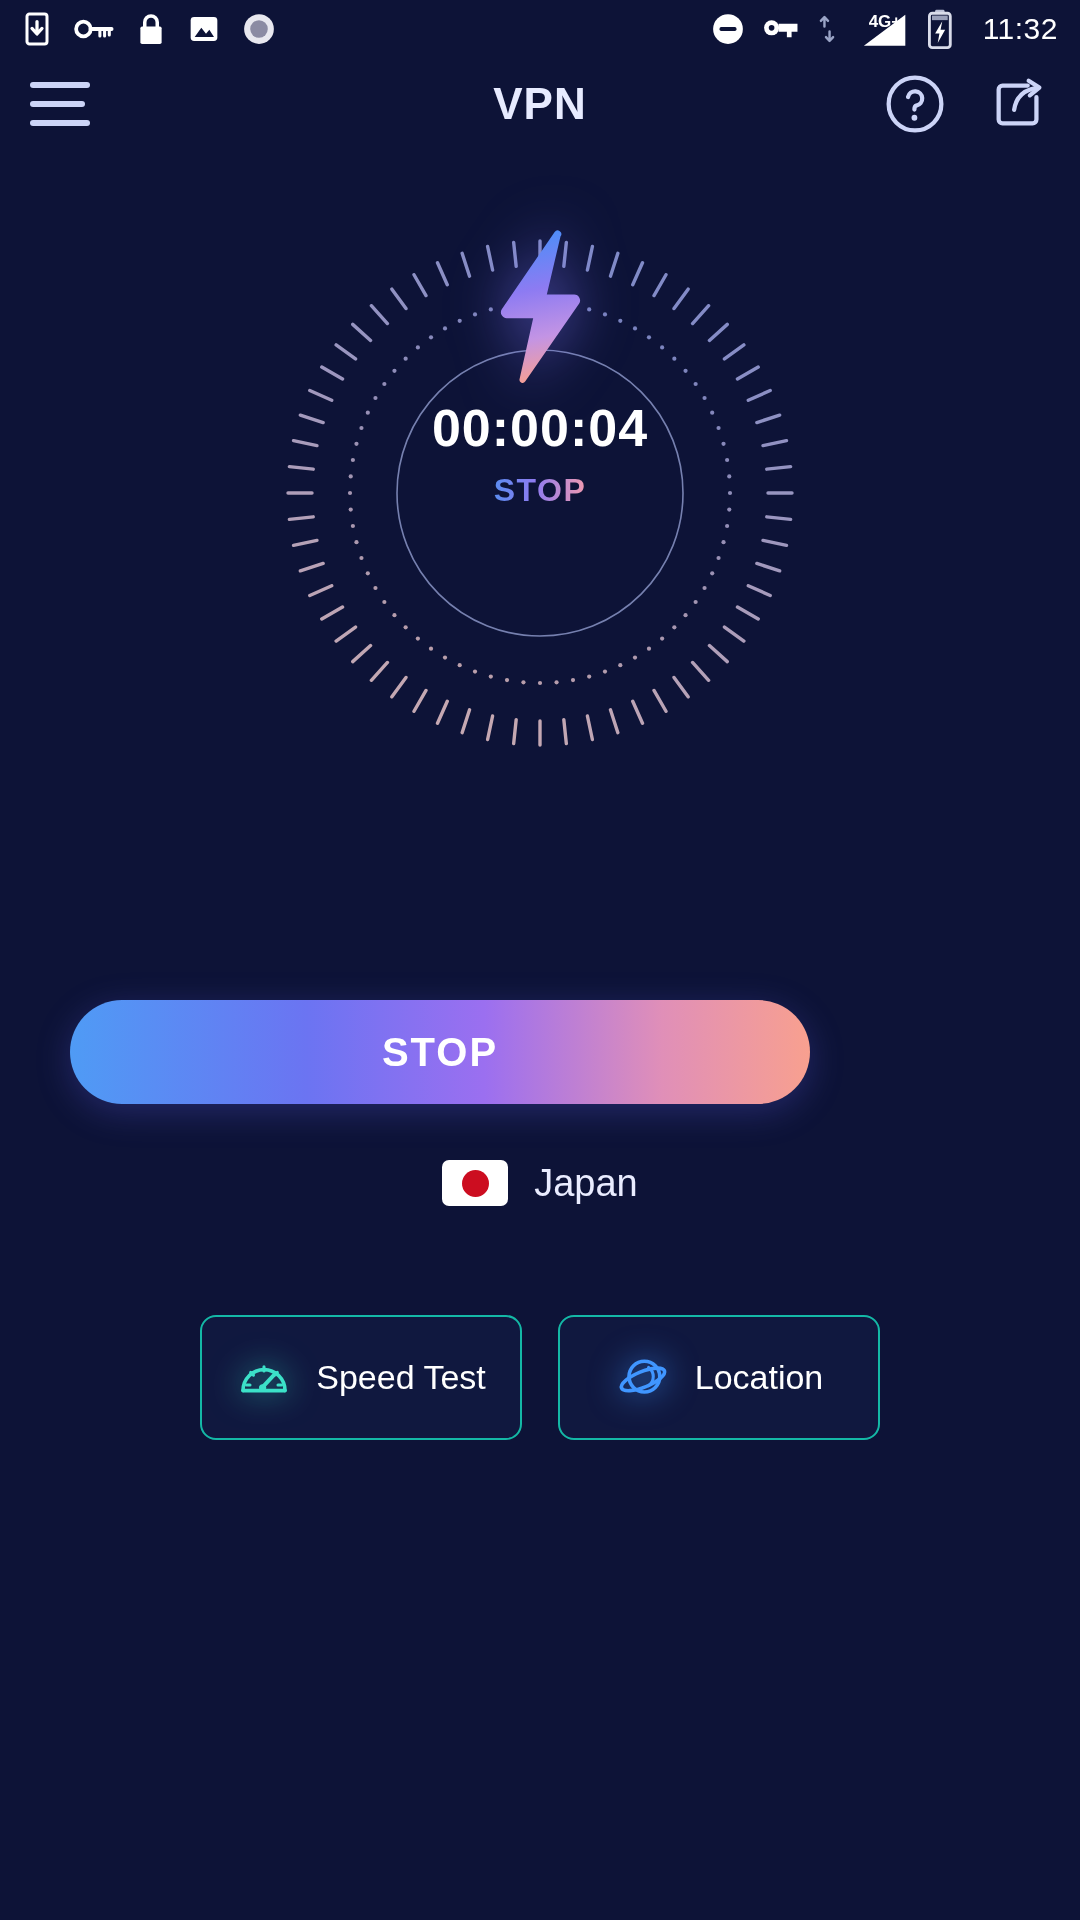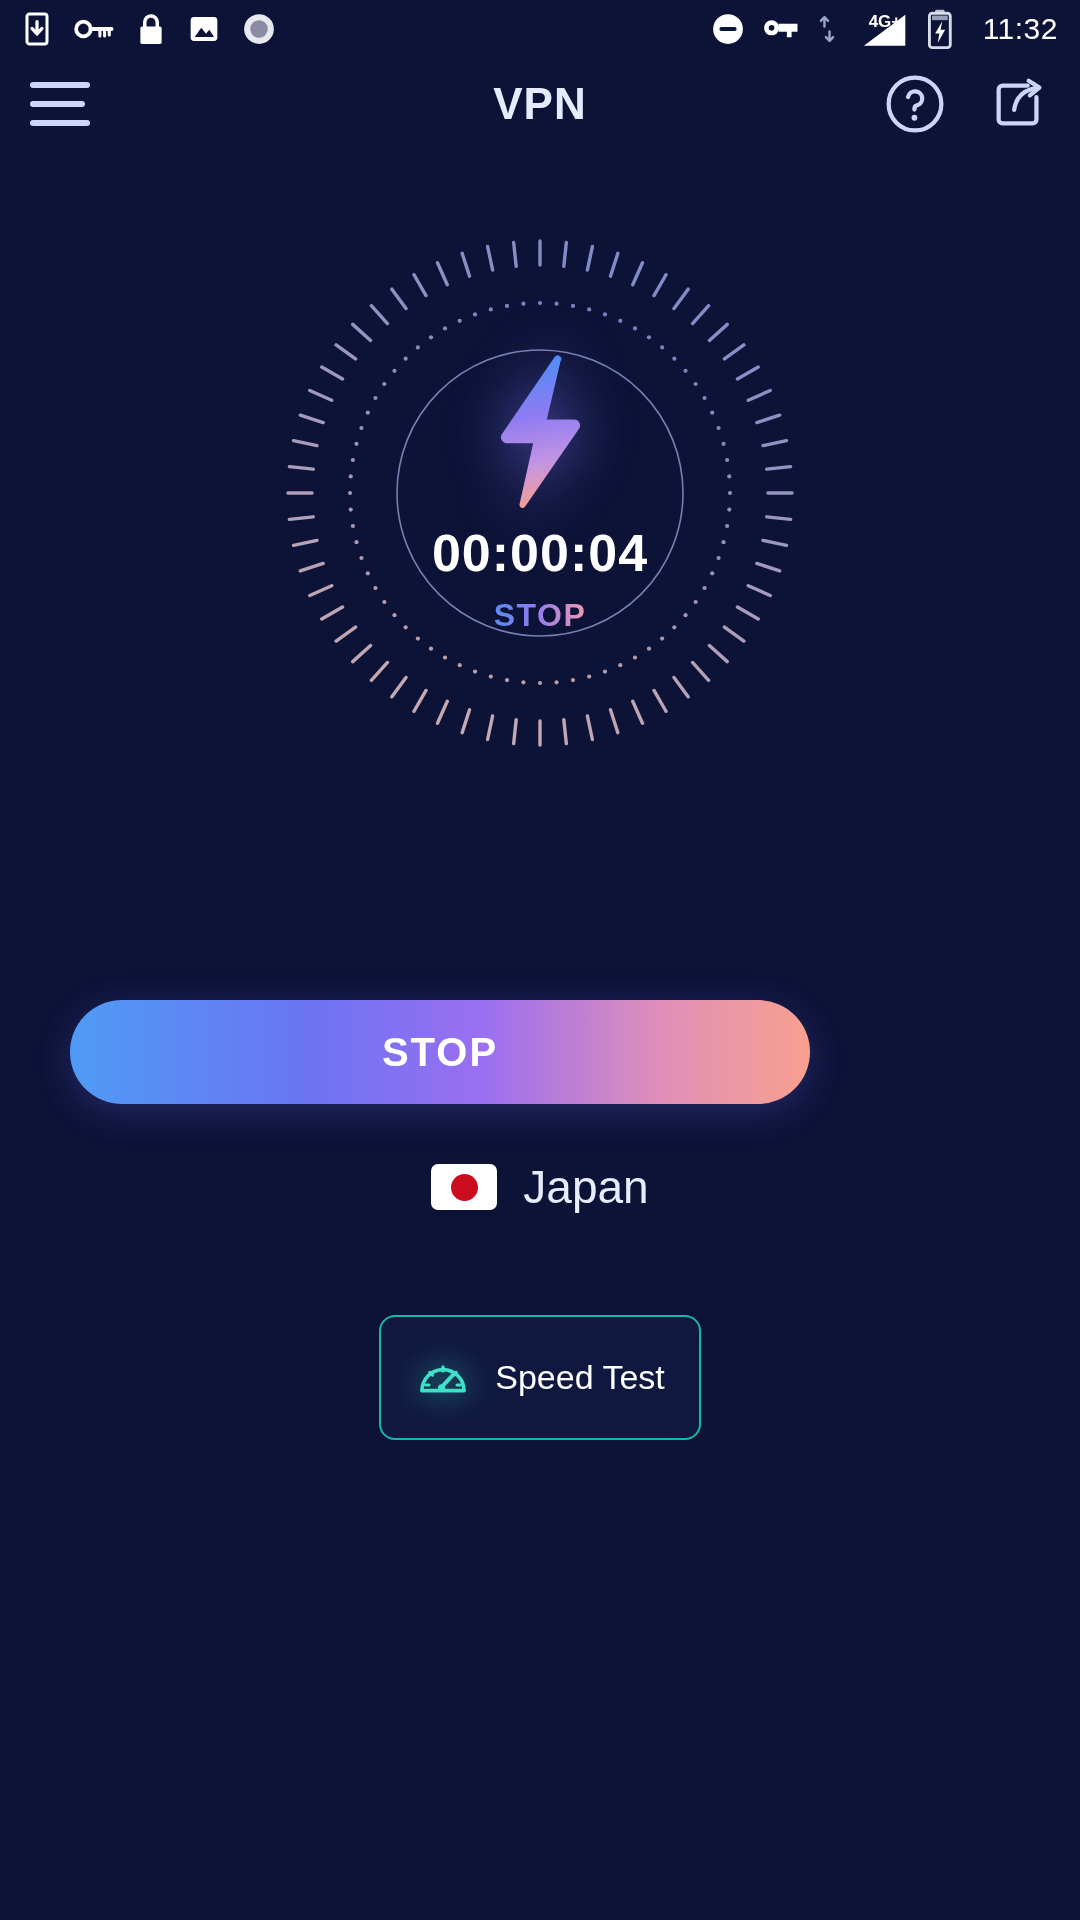--- a/index.html
+++ b/index.html
@@ -50,21 +50,21 @@
   .header-right { margin-left:auto; display:flex; align-items:center; gap:42px; z-index:2;}
 
   
   .dial {
     position:absolute; left:50%; top:228px; transform:translateX(-50%);
     width:530px; height:530px;
   }
   .dial svg { display:block; }
   .dial-center {
     position:absolute; left:0; top:0; width:530px; height:530px;
-    display:flex; flex-direction:column; align-items:center; justify-content:center;
+    display:flex; flex-direction:column; align-items:center; justify-content:flex-start;
   }
   .bolt { width:120px; height:160px; margin-bottom:14px;
     filter:drop-shadow(0 0 28px rgba(130,120,255,0.55)); }
   .timer {
     color:#ffffff; font-size:52px; font-weight:700; letter-spacing:1px;
     line-height:1; margin-bottom:18px;
   }
   .dial-status {
     font-size:32px; font-weight:700; letter-spacing:1.5px;
     background:linear-gradient(90deg,#5b8cf0 0%,#8f7bf0 45%,#f09ab0 100%);
@@ -87,21 +87,21 @@
   .country {
     position:absolute; left:0; top:1160px; width:1080px;
     display:flex; align-items:center; justify-content:center; gap:26px;
     cursor:pointer;
   }
   .flag {
     width:66px; height:46px; border-radius:7px; background:#ffffff;
     display:flex; align-items:center; justify-content:center;
   }
   .flag-dot { width:27px; height:27px; border-radius:50%; background:#cc0d20; }
-  .country-name { color:#e9ecff; font-size:46px; font-weight:400; }
+  .country-name { color:#e9ecff; font-size:38px; font-weight:400; }
 
   
   .tiles {
     position:absolute; left:0; top:1315px; width:1080px;
     display:flex; justify-content:center; gap:36px;
   }
   .tile {
     width:322px; height:125px; border-radius:16px;
     border:2px solid #14b8a6; background:rgba(20,30,74,0.45);
     display:flex; align-items:center; justify-content:center; gap:24px;
@@ -369,15 +369,23 @@
       <svg class="ico-speed" width="56" height="56" viewBox="0 0 40 40">
         <path d="M5 29 a15 15 0 0 1 30 0" fill="none" stroke="#3ce1c8" stroke-width="2.6" stroke-linecap="round"></path>
         <path d="M5 29 H35" stroke="#3ce1c8" stroke-width="2.6" stroke-linecap="round"></path>
         <path d="M27 18 L19.5 26" stroke="#3ce1c8" stroke-width="2.8" stroke-linecap="round"></path>
         <circle cx="19" cy="27" r="2.6" fill="#3ce1c8"></circle>
         <path d="M20 12 V15 M10.5 16 L12.5 18 M29.5 16 L27.5 18 M7.5 25 H10 M30 25 H32.5" stroke="#3ce1c8" stroke-width="2.2" stroke-linecap="round"></path>
       </svg>
       <span class="tile-label">Speed Test</span>
     </div>
 
+    <div class="tile">
+      <svg class="ico-globe" width="56" height="56" viewBox="0 0 40 40">
+        <circle cx="21" cy="19" r="11" fill="none" stroke="#4096ff" stroke-width="2.6"></circle>
+        <ellipse cx="20" cy="21" rx="16.5" ry="5.6" fill="none" stroke="#4096ff" stroke-width="2.6" transform="rotate(-22 20 21)"></ellipse>
+        <path d="M24 12.5 a8 8 0 0 1 0 13" fill="none" stroke="#4096ff" stroke-width="2.2" stroke-linecap="round"></path>
+      </svg>
+      <span class="tile-label">Location</span>
+    </div>
   </div>
 
 </div>
 
 </body></html>

